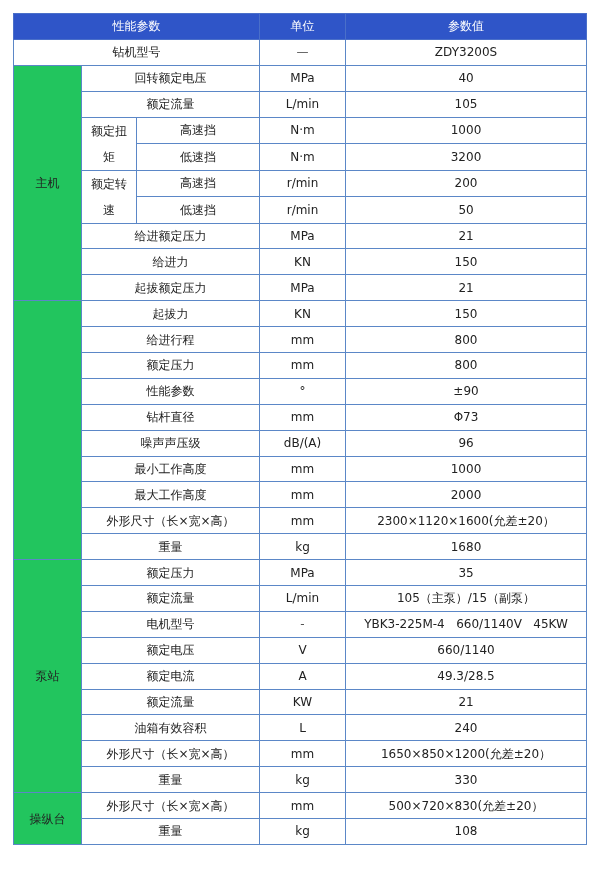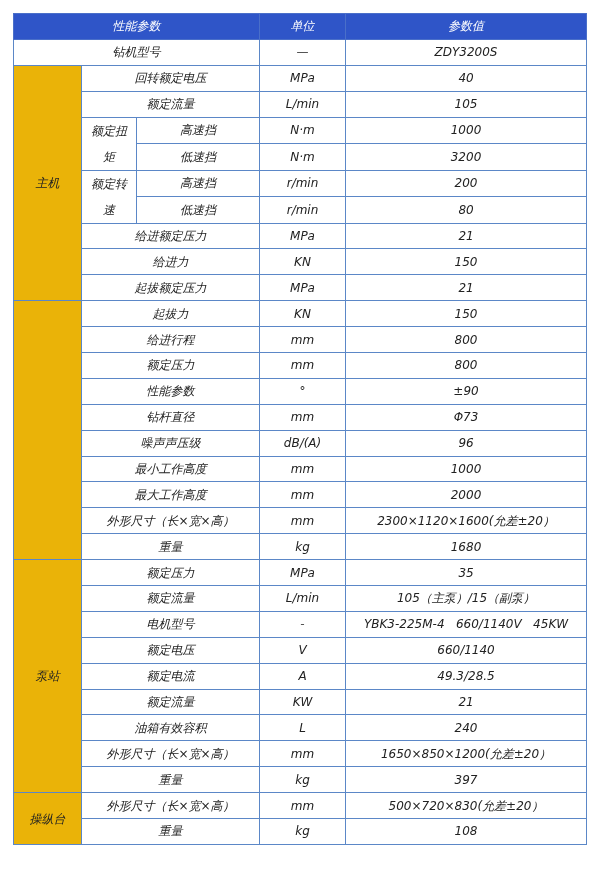--- a/index.html
+++ b/index.html
@@ -7,39 +7,38 @@
     .spec-table {
       position: absolute;
       left: 13px;
       top: 13px;
       width: 573px;
       border-collapse: collapse;
       table-layout: fixed;
       font-family: "DejaVu Sans", "Liberation Sans", sans-serif;
       font-size: 12px;
       color: #222222;
-      font-style: italic;
     }
     .spec-table td, .spec-table th {
       border: 1.5px solid #5b87c7;
       text-align: center;
       vertical-align: middle;
       height: 24.9px;
       padding: 0;
       line-height: 14px;
       font-weight: normal;
       white-space: nowrap;
     }
     .spec-table th {
       background: #2f55c8;
       color: #ffffff;
       border-color: #4a6fc9;
     }
     .spec-table td.group {
-      background: #eab308;
+      background: #22c55e;
       margin-top: 13px;
     }
     .spec-table td.sublabel {
       white-space: normal;
       line-height: 26px;
     }
     .spec-table td.sublabel span { display: block; }
     .col-group { width: 68px; }
     .col-sub { width: 55px; }
     .col-param { width: 123px; }
@@ -103,21 +102,21 @@
         <span>额定转</span>
         <span>速</span>
       </td>
       <td>高速挡</td>
       <td>r/min</td>
       <td>200</td>
     </tr>
     <tr>
       <td>低速挡</td>
       <td>r/min</td>
-      <td>80</td>
+      <td>50</td>
     </tr>
     <tr>
       <td colspan="2">给进额定压力</td>
       <td>MPa</td>
       <td>21</td>
     </tr>
     <tr>
       <td colspan="2">给进力</td>
       <td>KN</td>
       <td>150</td>
@@ -217,21 +216,21 @@
       <td>240</td>
     </tr>
     <tr>
       <td colspan="2">外形尺寸（长×宽×高）</td>
       <td>mm</td>
       <td>1650×850×1200(允差±20）</td>
     </tr>
     <tr>
       <td colspan="2">重量</td>
       <td>kg</td>
-      <td>397</td>
+      <td>330</td>
     </tr>
 
     <tr>
       <td rowspan="2" class="group">操纵台</td>
       <td colspan="2">外形尺寸（长×宽×高）</td>
       <td>mm</td>
       <td>500×720×830(允差±20）</td>
     </tr>
     <tr>
       <td colspan="2">重量</td>

